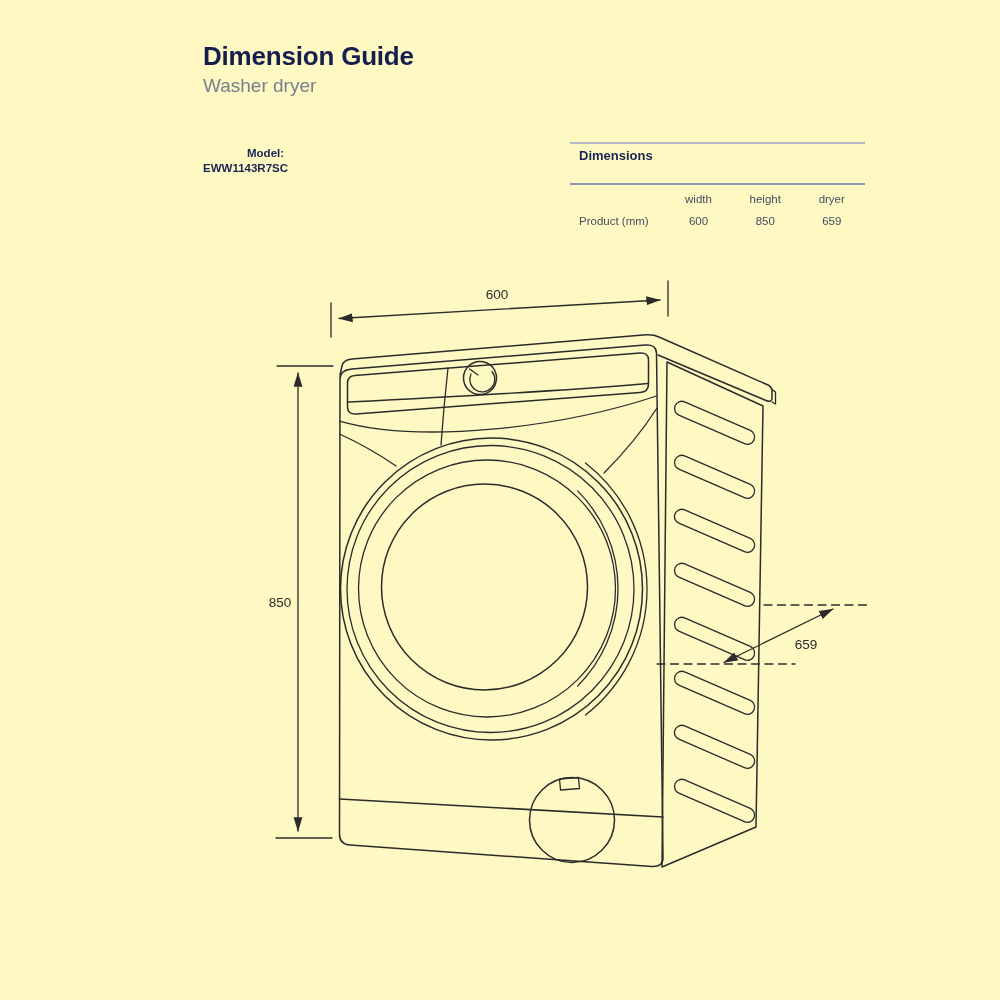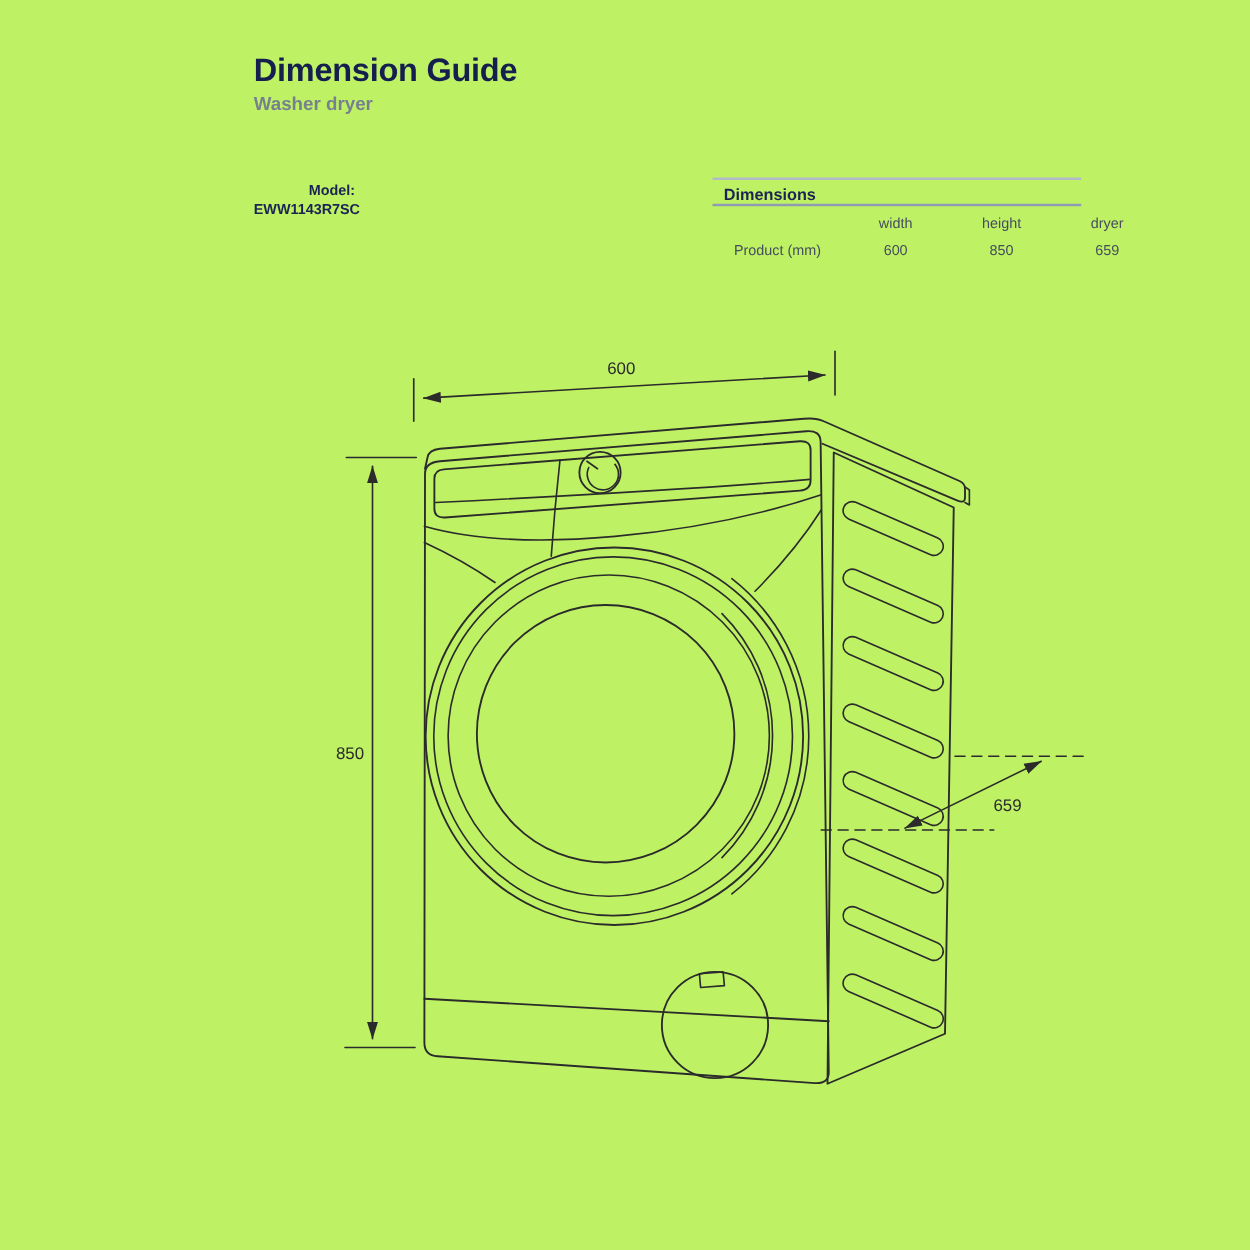--- a/index.html
+++ b/index.html
@@ -1,41 +1,41 @@
 <!DOCTYPE html>
 <html><head>
 <meta charset="utf-8">
 <style>
   html,body{margin:0;padding:0;background:#ffffff;}
   .canvas{
-    position:relative;width:1000px;height:1000px;background:#bef264;
+    position:relative;width:1000px;height:1000px;background:#fef9c3;
     font-family:"Liberation Sans",sans-serif;overflow:hidden;
   }
   .abs{position:absolute;}
   .page-title{
     left:203px;top:42px;font-size:26px;font-weight:700;color:#151f4e;
     letter-spacing:-0.2px;line-height:1.15;
   }
   .page-subtitle{
-    left:203px;top:75px;font-size:15px;font-weight:700;color:#77808f;
+    left:203px;top:75px;font-size:19px;font-weight:400;color:#77808f;
   }
   .model-block{left:203px;top:146px;line-height:14.5px;color:#1a2353;}
   .model-label{font-size:11.5px;font-weight:700;padding-left:44px;}
   .model-value{font-size:11.5px;font-weight:700;}
   .dim-table{
     left:570px;top:142px;width:295px;
     border-top:2px solid #b3bac9;color:#454d5f;
   }
   .dim-table .t-title{
     font-size:13px;font-weight:700;color:#1a2353;
-    padding:4px 0 0 9px;border-bottom:2px solid #8f9bb3;
+    padding:4px 0 20px 9px;border-bottom:2px solid #8f9bb3;
   }
-  .t-row{display:grid;grid-template-columns:95px 67px 66.5px 66.5px;gap:18px;}
+  .t-row{display:grid;grid-template-columns:95px 67px 66.5px 66.5px;}
   .t-row .cell{font-size:11.5px;text-align:center;}
-  .t-row .cell.first{text-align:center;padding-left:9px;}
+  .t-row .cell.first{text-align:left;padding-left:9px;}
   .t-head{padding-top:8px;}
   .t-data{padding-top:10px;}
   svg text{
     font-family:"Liberation Sans",sans-serif;font-size:13.5px;fill:#2b2b2b;
   }
   .ln{stroke:#2b2b2b;stroke-width:1.5;fill:none;stroke-linecap:round;stroke-linejoin:round;}
   .lnthin{stroke:#2b2b2b;stroke-width:1.3;fill:none;stroke-linecap:round;stroke-linejoin:round;}
   .dash{stroke-dasharray:8 5.5;}
 </style>
 </head>

